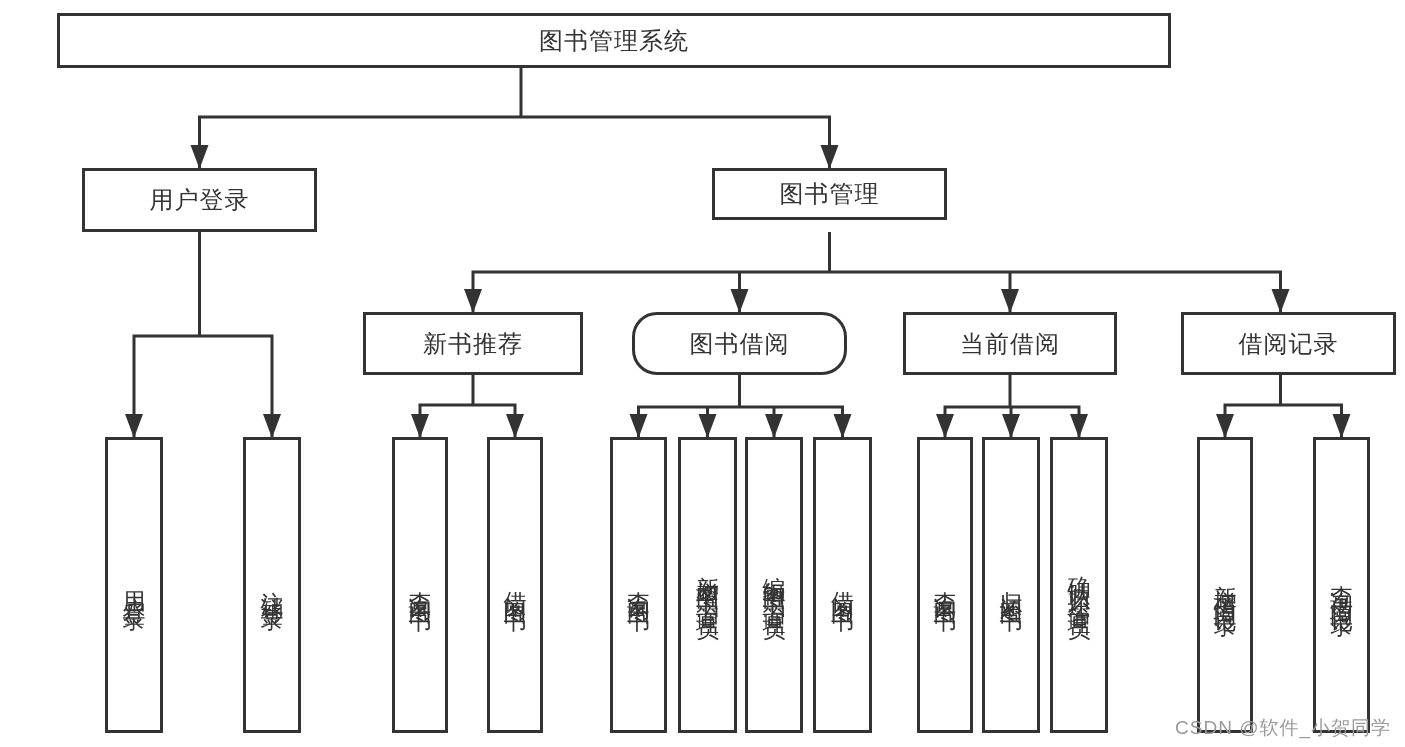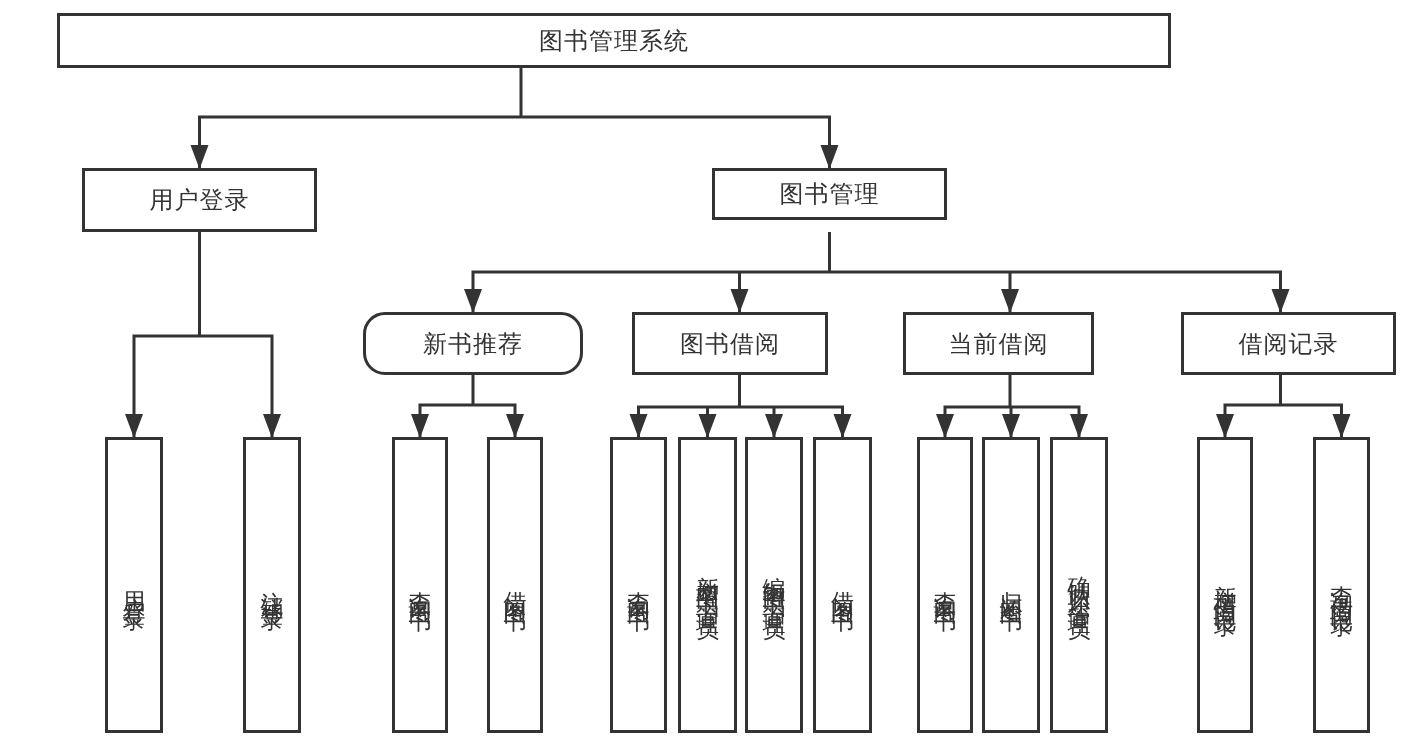--- a/index.html
+++ b/index.html
@@ -57,27 +57,27 @@
     </div>
     <div class="node horizontal" style="left: 712px; top: 168px; width: 235px; height: 52px;">
       <span>图书管理</span>
     </div>
     <div class="node vertical" style="left: 105px; top: 437px; width: 58px; height: 296px;">
       <span class="vtext">用户登录</span>
     </div>
     <div class="node vertical" style="left: 243px; top: 437px; width: 58px; height: 296px;">
       <span class="vtext">注销登录</span>
     </div>
-    <div class="node horizontal" style="left: 363px; top: 312px; width: 220px; height: 63px; border-radius: 22px;">
+    <div class="node horizontal" style="left: 363px; top: 312px; width: 220px; height: 63px;">
       <span>新书推荐</span>
     </div>
-    <div class="node horizontal" style="left: 632px; top: 312px; width: 196px; height: 63px;">
+    <div class="node horizontal" style="left: 632px; top: 312px; width: 215px; height: 63px; border-radius: 25px;">
       <span>图书借阅</span>
     </div>
-    <div class="node horizontal" style="left: 903px; top: 312px; width: 191px; height: 63px;">
+    <div class="node horizontal" style="left: 903px; top: 312px; width: 214px; height: 63px;">
       <span>当前借阅</span>
     </div>
     <div class="node horizontal" style="left: 1173px; top: 312px; width: 215px; height: 63px; margin-left: 8px;">
       <span>借阅记录</span>
     </div>
     <div class="node vertical" style="left: 392px; top: 437px; width: 56px; height: 296px;">
       <span class="vtext">查询图书</span>
     </div>
     <div class="node vertical" style="left: 487px; top: 437px; width: 56px; height: 296px;">
       <span class="vtext">借阅图书</span>
@@ -102,13 +102,14 @@
     </div>
     <div class="node vertical" style="left: 1050px; top: 437px; width: 58px; height: 296px;">
       <span class="vtext">确认归还（管理员）</span>
     </div>
     <div class="node vertical" style="left: 1197px; top: 437px; width: 56px; height: 296px;">
       <span class="vtext">新增借阅记录</span>
     </div>
     <div class="node vertical" style="left: 1313px; top: 437px; width: 57px; height: 296px;">
       <span class="vtext">查询借阅记录</span>
     </div>
+    <div id="watermark">CSDN @软件_小贺同学</div>
 </div>
 
 </body></html>

